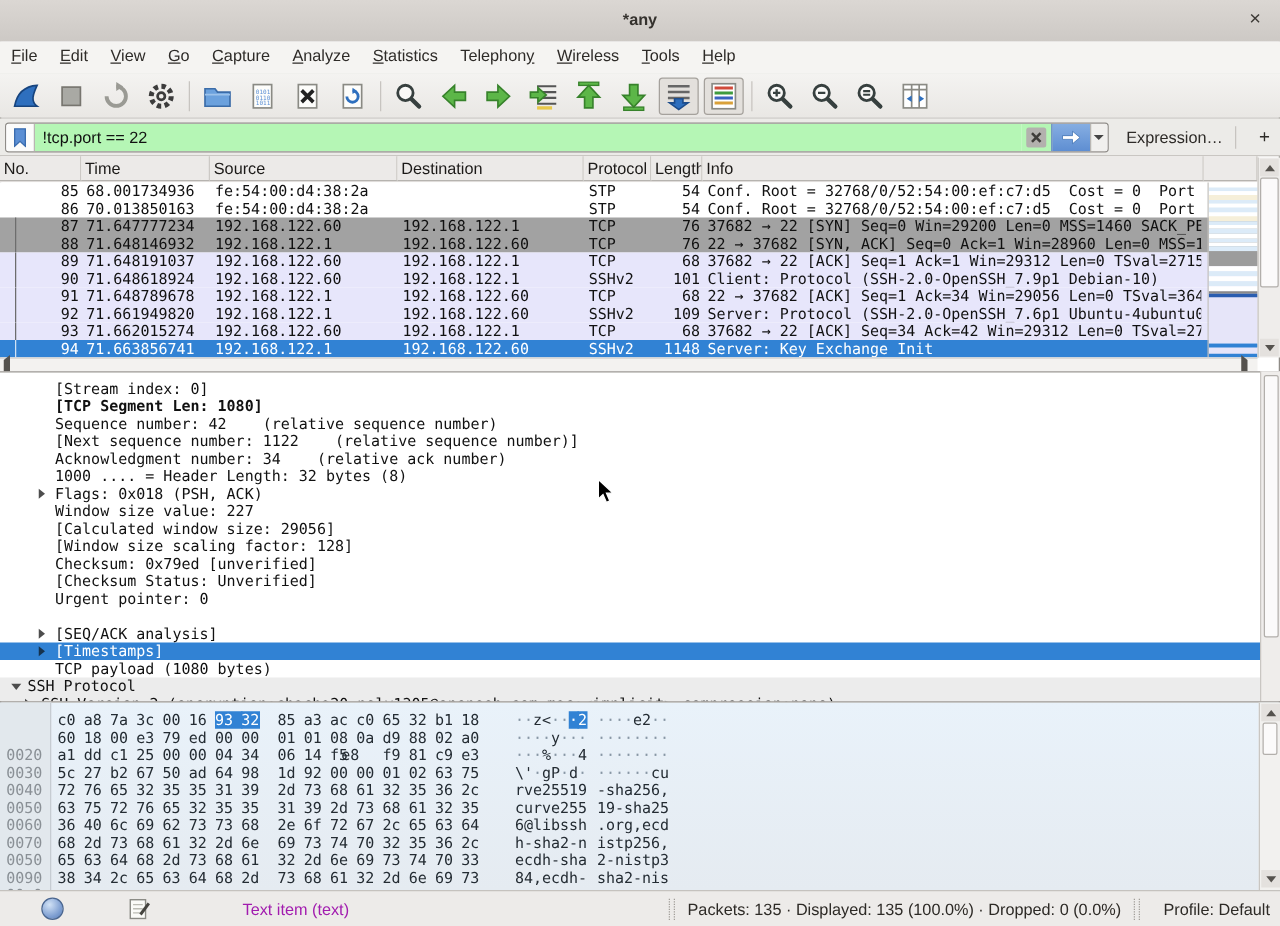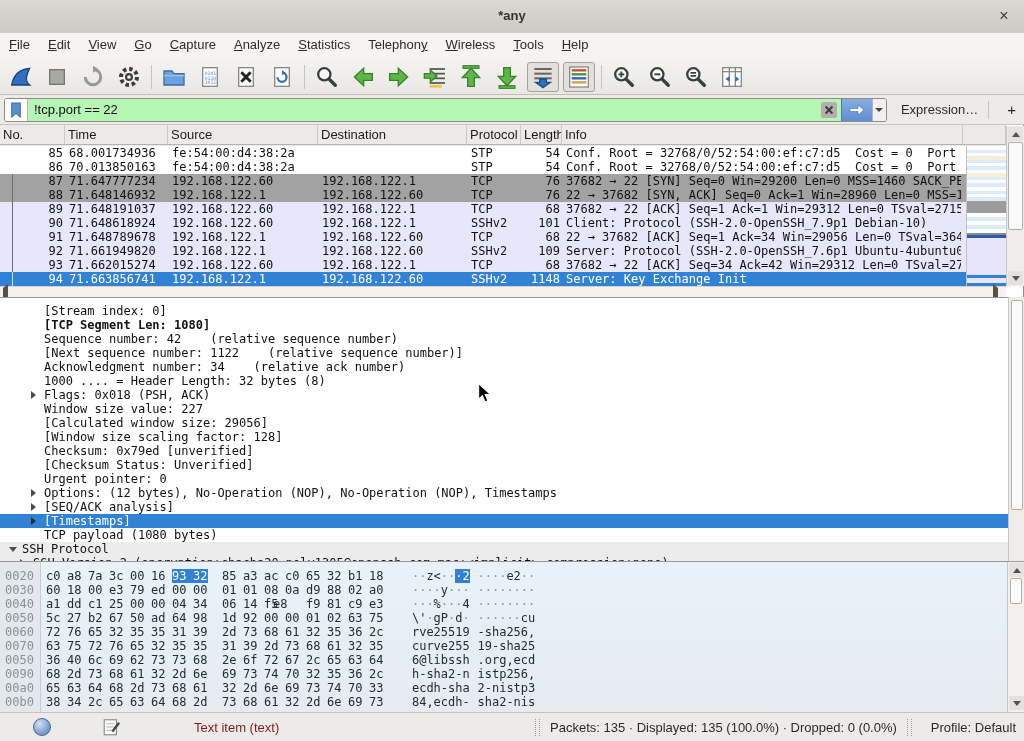--- a/index.html
+++ b/index.html
@@ -73,32 +73,32 @@
   .dtri-r{position:absolute;top:3px;width:0;height:0;border-top:4px solid transparent;border-bottom:4px solid transparent;border-left:5px solid #4d4d4d;}
   .dtri-d{position:absolute;top:5px;width:0;height:0;border-left:4px solid transparent;border-right:4px solid transparent;border-top:5px solid #4d4d4d;}
   .dline.sel .dtri-r{border-left-color:#16324e;}
   #dvscroll{position:absolute;left:1008px;top:297px;width:16px;height:264px;background:#efedeb;border-left:1px solid #c9c6c2;}
   #dvthumb{position:absolute;left:2px;top:3px;width:12px;height:210px;background:#fbfafa;border:1px solid #b2afab;box-sizing:border-box;border-radius:2px;}
   
   #hexpane{position:absolute;left:0;top:561px;width:1024px;height:151px;border-top:1px solid #9a9792;box-sizing:border-box;
     background:linear-gradient(180deg,#e9f2fa,#e5ebf1);font-family:"DejaVu Sans Mono",monospace;font-size:12px;}
   #hexoffcol{position:absolute;left:0;top:0;width:40px;height:150px;background:#e2e8ed;border-right:1px solid #c6ccd2;}
   .hrow{position:absolute;left:0;width:1006px;height:14px;line-height:14px;}
-  .hoff{position:absolute;left:5px;color:#8a9096;}
+  .hoff{position:absolute;left:5px;color:#8a9096;margin-top:28px;}
   .hbyte{position:absolute;width:15px;color:#242c33;}
   .hbyte.join{width:22px;}
   .hch{position:absolute;width:8px;color:#242c33;}
   .dim{color:#8796a4;}
   .hl{background:#3182d4;color:#fff;}
   #hvscroll{position:absolute;left:1007px;top:0;width:16px;height:150px;background:#f2f1ef;border-left:1px solid #c9c6c2;}
   
   #statusbar{position:absolute;left:0;top:712px;width:1024px;height:29px;background:#edebe9;border-top:1px solid #c5c2be;}
   #expert-circle{position:absolute;left:33px;top:5px;width:18px;height:18px;border-radius:50%;
     background:radial-gradient(circle at 35% 30%,#d2e2f6,#7b9cd0 65%,#5a7cb0);border:1px solid #4a6690;box-sizing:border-box;}
-  #sb-left-text{position:absolute;left:194px;top:7px;font-size:13px;color:#7f1d1d;}
+  #sb-left-text{position:absolute;left:194px;top:7px;font-size:13px;color:#a21caf;}
   .grip{position:absolute;top:6px;height:17px;width:3px;border-left:1px dotted #a19d98;border-right:1px dotted #a19d98;}
   #sb-packets{position:absolute;left:550px;top:7px;font-size:13px;color:#2d2a26;white-space:pre;}
   #sb-profile{position:absolute;right:8px;top:7px;font-size:13px;color:#2d2a26;}
   #comment-icon{position:absolute;left:103px;top:4px;}
   #cursor{position:absolute;left:477px;top:383px;pointer-events:none;}
 </style>
 </head>
 <body>
 
 <div id="win">
@@ -382,24 +382,20 @@
         <span class="dtext" style="left: 44px;">[Window size scaling factor: 128]</span>
       </div>
       <div class="dline" style="top: 146px;">
         <span class="dtext" style="left: 44px;">Checksum: 0x79ed [unverified]</span>
       </div>
       <div class="dline" style="top: 160px;">
         <span class="dtext" style="left: 44px;">[Checksum Status: Unverified]</span>
       </div>
       <div class="dline" style="top: 174px;">
         <span class="dtext" style="left: 44px;">Urgent pointer: 0</span>
-      </div>
-      <div class="dline" style="top: 188px;">
-        <span class="dtri-r" style="left: 31px;"></span>
-        <span class="dtext" style="left: 44px;">Options: (12 bytes), No-Operation (NOP), No-Operation (NOP), Timestamps</span>
       </div>
       <div class="dline sel" style="top: 216px;">
         <span class="dtri-r" style="left: 31px;"></span>
         <span class="dtext" style="left: 44px;">[Timestamps]</span>
       </div>
       <div class="dline" style="top: 202px;">
         <span class="dtri-r" style="left: 31px;"></span>
         <span class="dtext" style="left: 44px;">[SEQ/ACK analysis]</span>
       </div>
       <div class="dline" style="top: 230px;">

